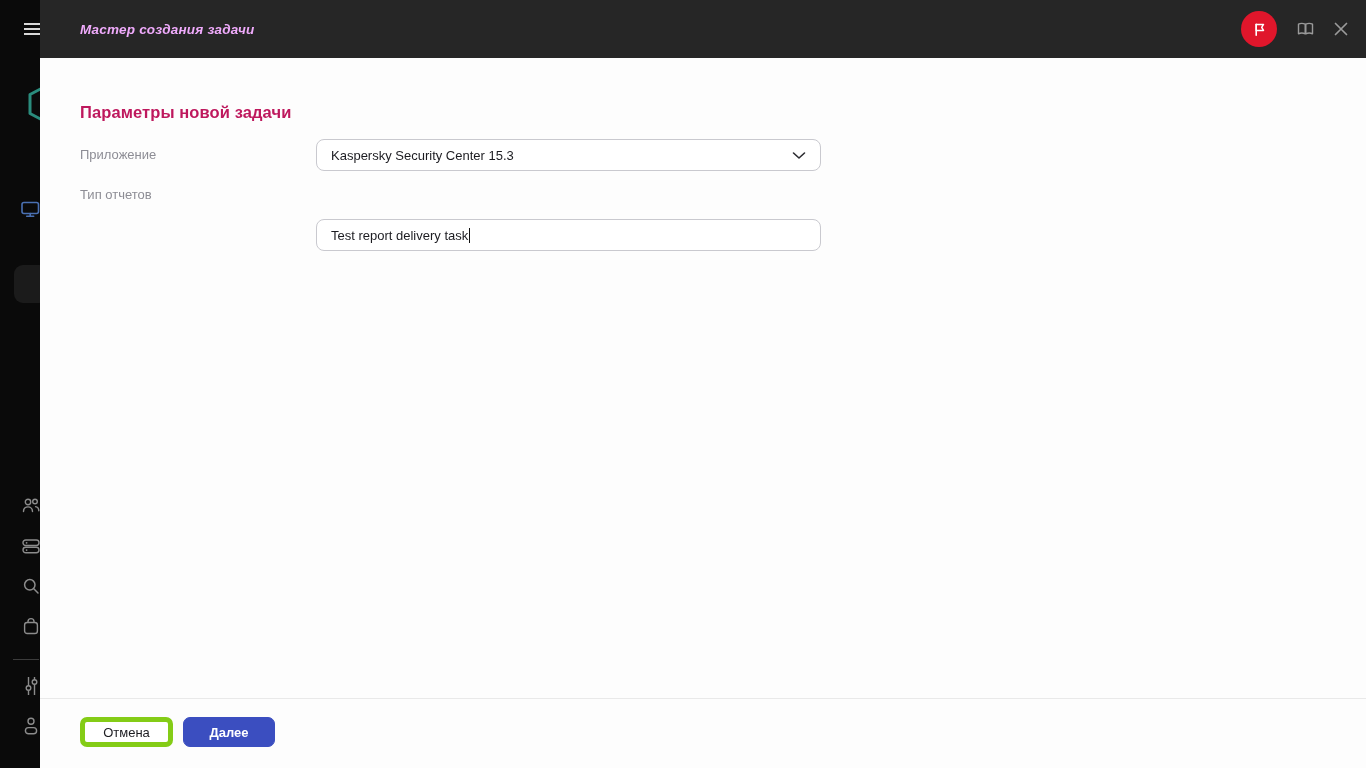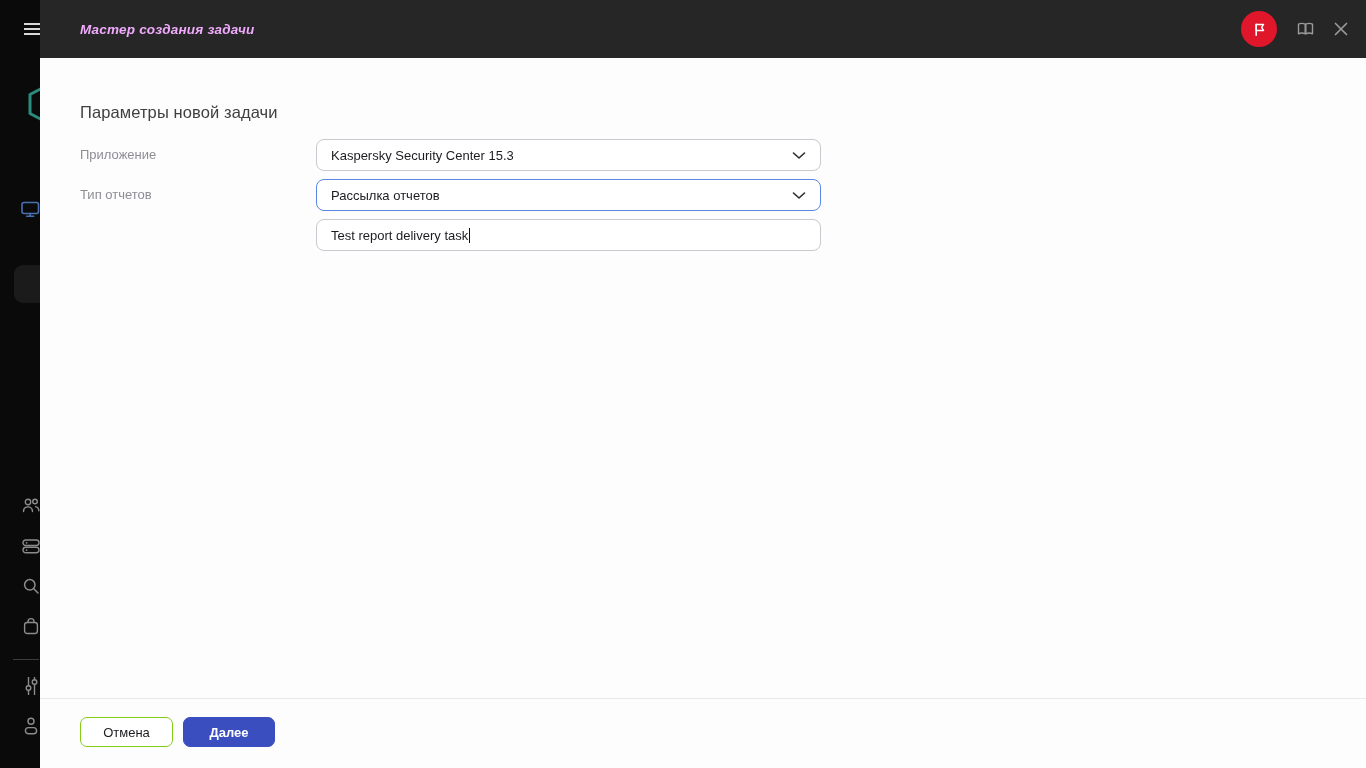--- a/index.html
+++ b/index.html
@@ -22,39 +22,39 @@
                   margin-left:40px;font-style:italic; }
   .header-right { position:absolute; right:18px; top:0; height:58px;
                   display:flex; align-items:center; gap:20px; }
   .flag-badge { width:36px; height:36px; border-radius:50%; background:#e0162b;
                 display:flex; align-items:center; justify-content:center; cursor:pointer; }
   .hdr-btn { display:flex; align-items:center; justify-content:center; cursor:pointer; }
 
   
   .panel { position:absolute; left:40px; top:58px; width:1326px; height:710px;
            background:#fdfdfd; z-index:2; }
-  .page-title { position:absolute; left:40px; top:45px; font-size:16.5px; font-weight:400;
-                color:#404040; letter-spacing:.1px; }
+  .page-title { position:absolute; left:40px; top:45px; font-size:16.5px; font-weight:700;
+                color:#be185d; letter-spacing:.1px; }
   .form-row { position:absolute; left:0; height:32px; }
   .form-label { position:absolute; left:40px; width:220px; line-height:32px;
                 font-size:13px; color:#8d8d95; }
   .field { position:absolute; left:276px; width:505px; height:32px; background:#fff;
            border:1px solid #c9c9cf; border-radius:8px; display:flex; align-items:center;
            padding:0 14px; font-size:13px; color:#1c1c21; cursor:pointer; }
   .field.focused { border:1.5px solid #5a86e8; }
   .field .chevron { position:absolute; right:14px; top:50%; transform:translateY(-50%); }
   .caret { display:inline-block; width:1px; height:15px; background:#111; margin-left:1px;
            vertical-align:middle; }
 
   
   .footer-divider { position:absolute; left:0; top:640px; width:1326px; height:1px; background:#e9e9e9; }
   .btn { position:absolute; top:659px; height:30px; border-radius:7px; font-size:13px;
          display:flex; align-items:center; justify-content:center; cursor:pointer;
          font-family:"Liberation Sans", sans-serif; }
-  .btn-cancel { left:40px; width:93px; background:#fff; border:1px solid #84cc16;
+  .btn-cancel { left:40px; width:93px; background:#fff; border:5px solid #84cc16;
                 color:#1c1c21; font-weight:400; }
   .btn-next { left:143px; width:92px; background:#3b4ec0; border:1px solid #3b4ec0;
               color:#ffffff; font-weight:700; }
 </style>
 </head>
 <body>
 
 <div class="stage">
 
   <div class="sidebar">
@@ -170,28 +170,20 @@
         <span class="chevron">
           <svg width="14" height="8" viewBox="0 0 14 8">
             <path d="M1.5 1.5 L7 6.5 L12.5 1.5" fill="none" stroke="#2b2b30" stroke-width="1.6" stroke-linecap="round" stroke-linejoin="round"></path>
           </svg>
         </span>
       </div>
     </div>
 
     <div class="form-row" style="top:121px; width:1326px;">
       <div class="form-label">Тип отчетов</div>
-      <div class="field focused">
-        <span>Рассылка отчетов</span>
-        <span class="chevron">
-          <svg width="14" height="8" viewBox="0 0 14 8">
-            <path d="M1.5 1.5 L7 6.5 L12.5 1.5" fill="none" stroke="#2b2b30" stroke-width="1.6" stroke-linecap="round" stroke-linejoin="round"></path>
-          </svg>
-        </span>
-      </div>
     </div>
 
     <div class="form-row" style="top:161px; width:1326px;">
       <div class="field" style="cursor:text;">
         <span>Test report delivery task</span>
           <span class="caret"></span>
       </div>
     </div>
 
     <div class="footer-divider"></div>

